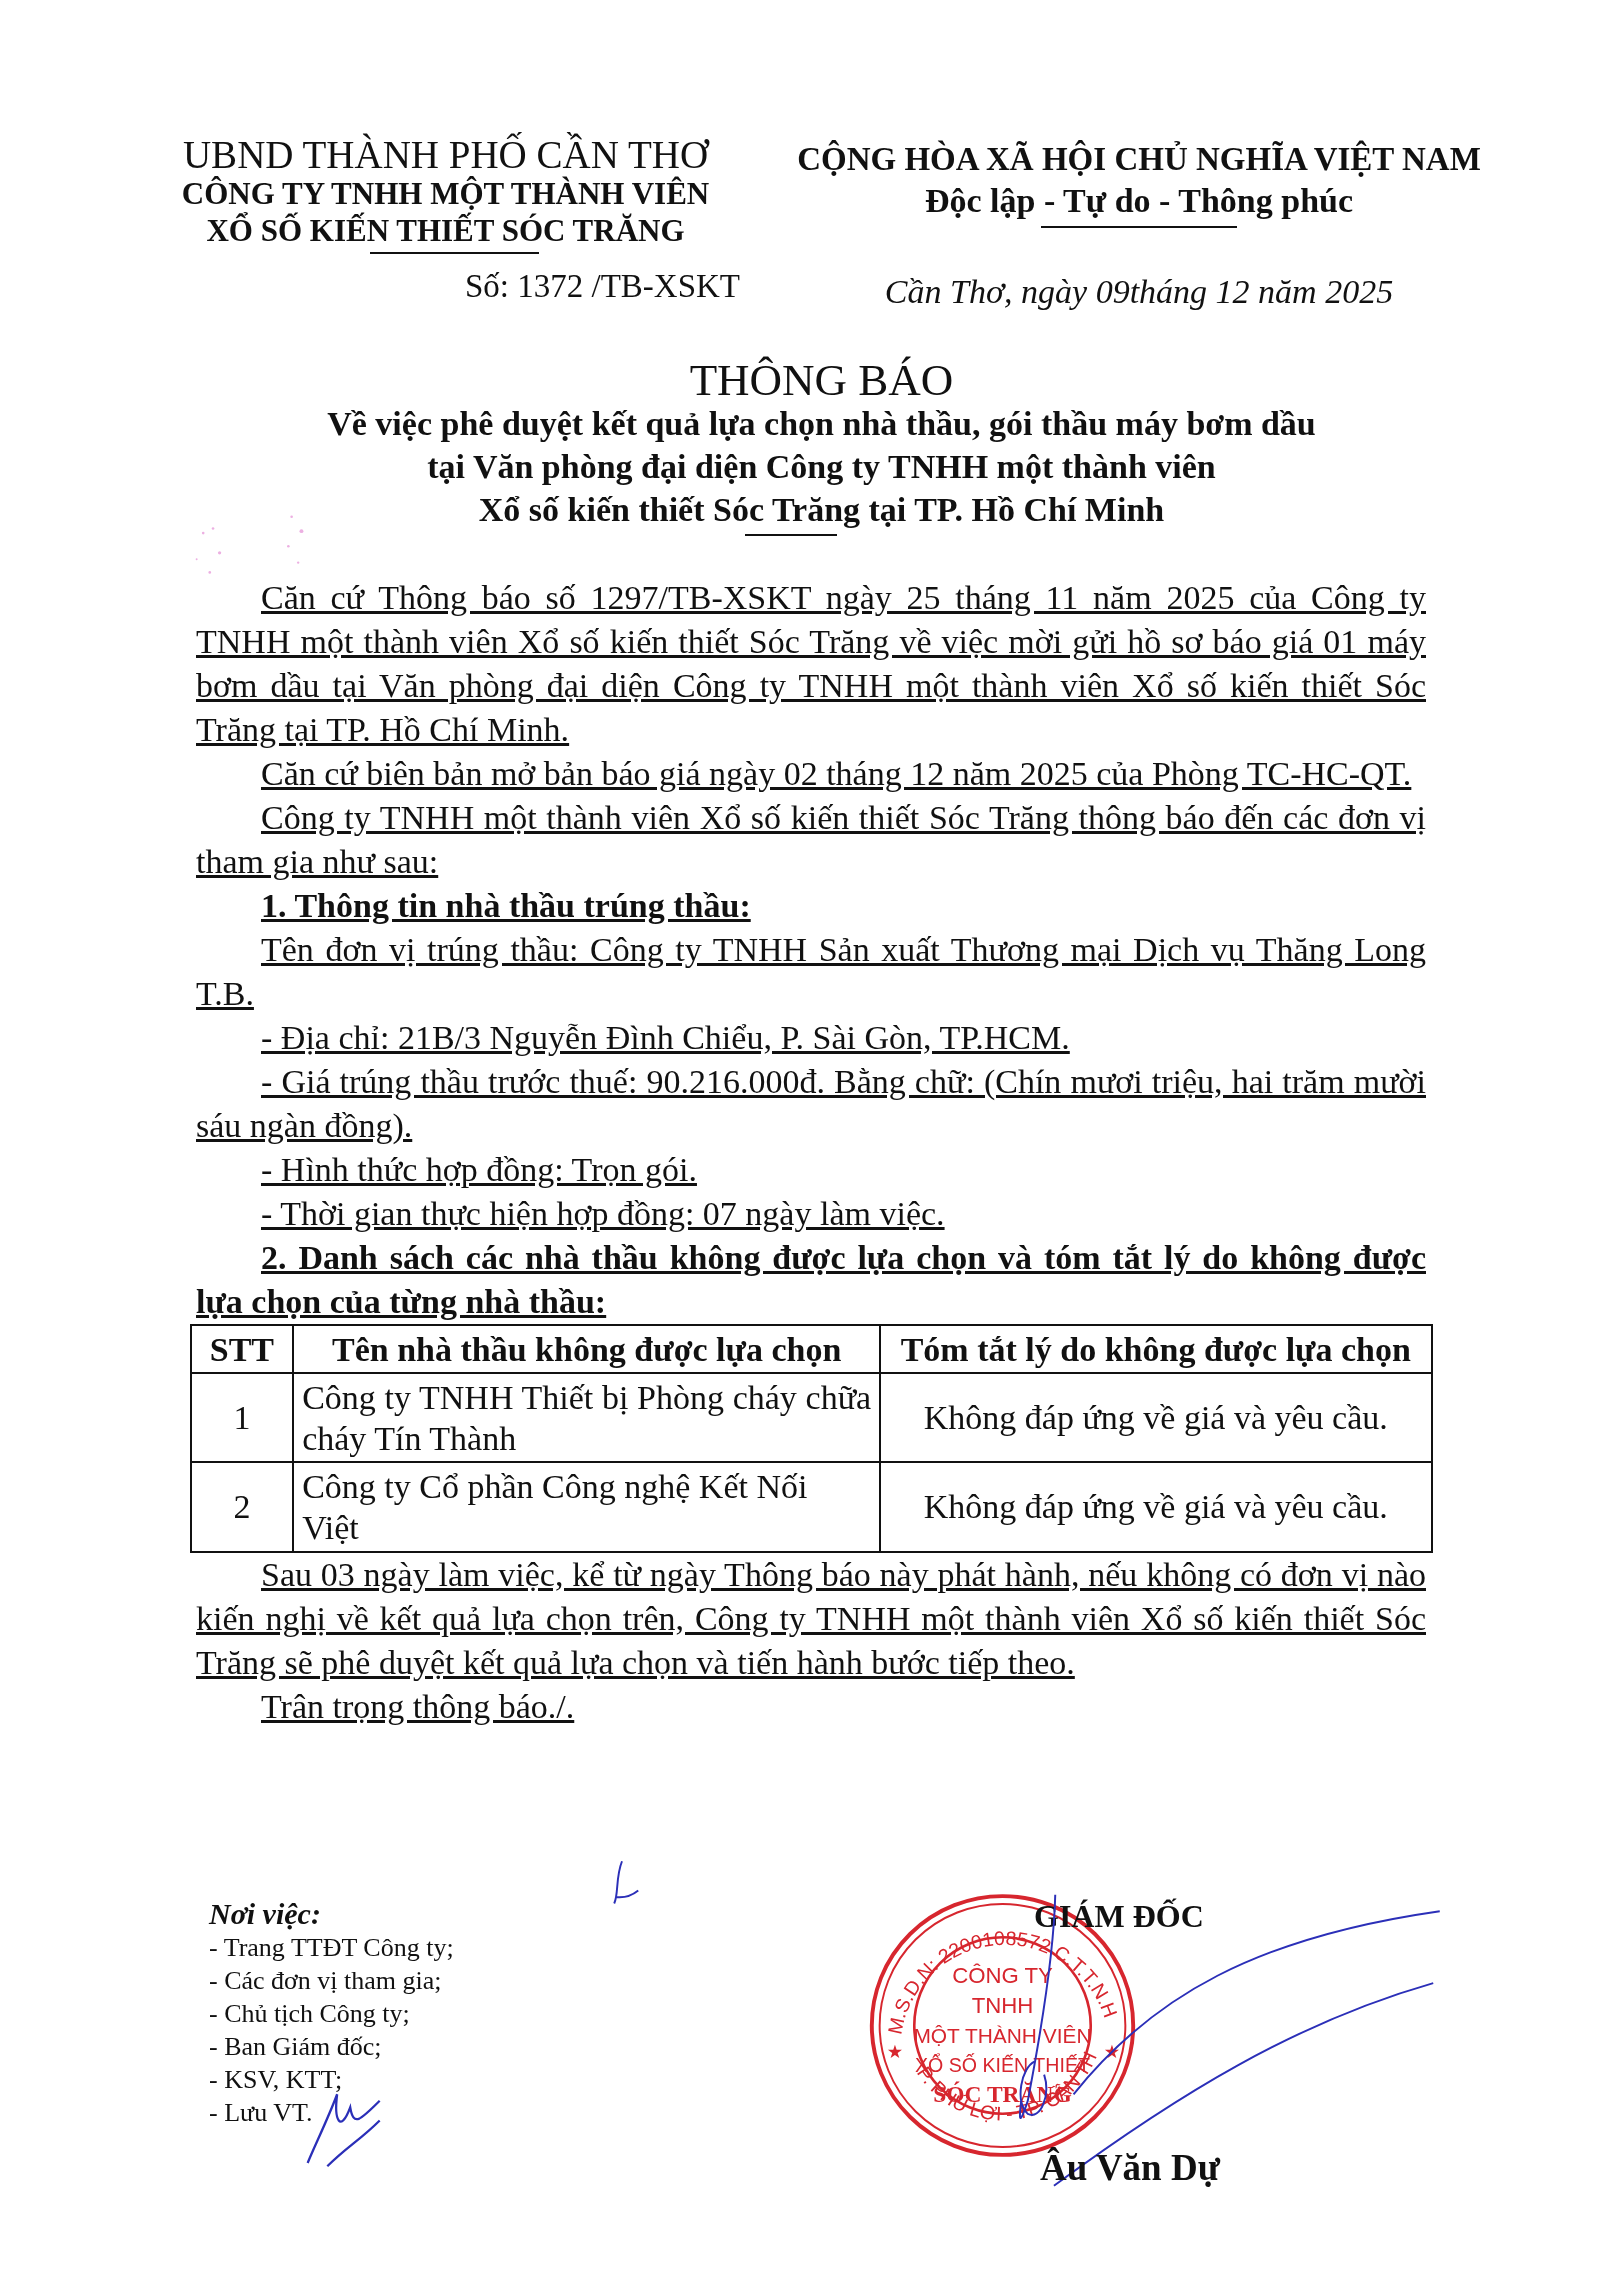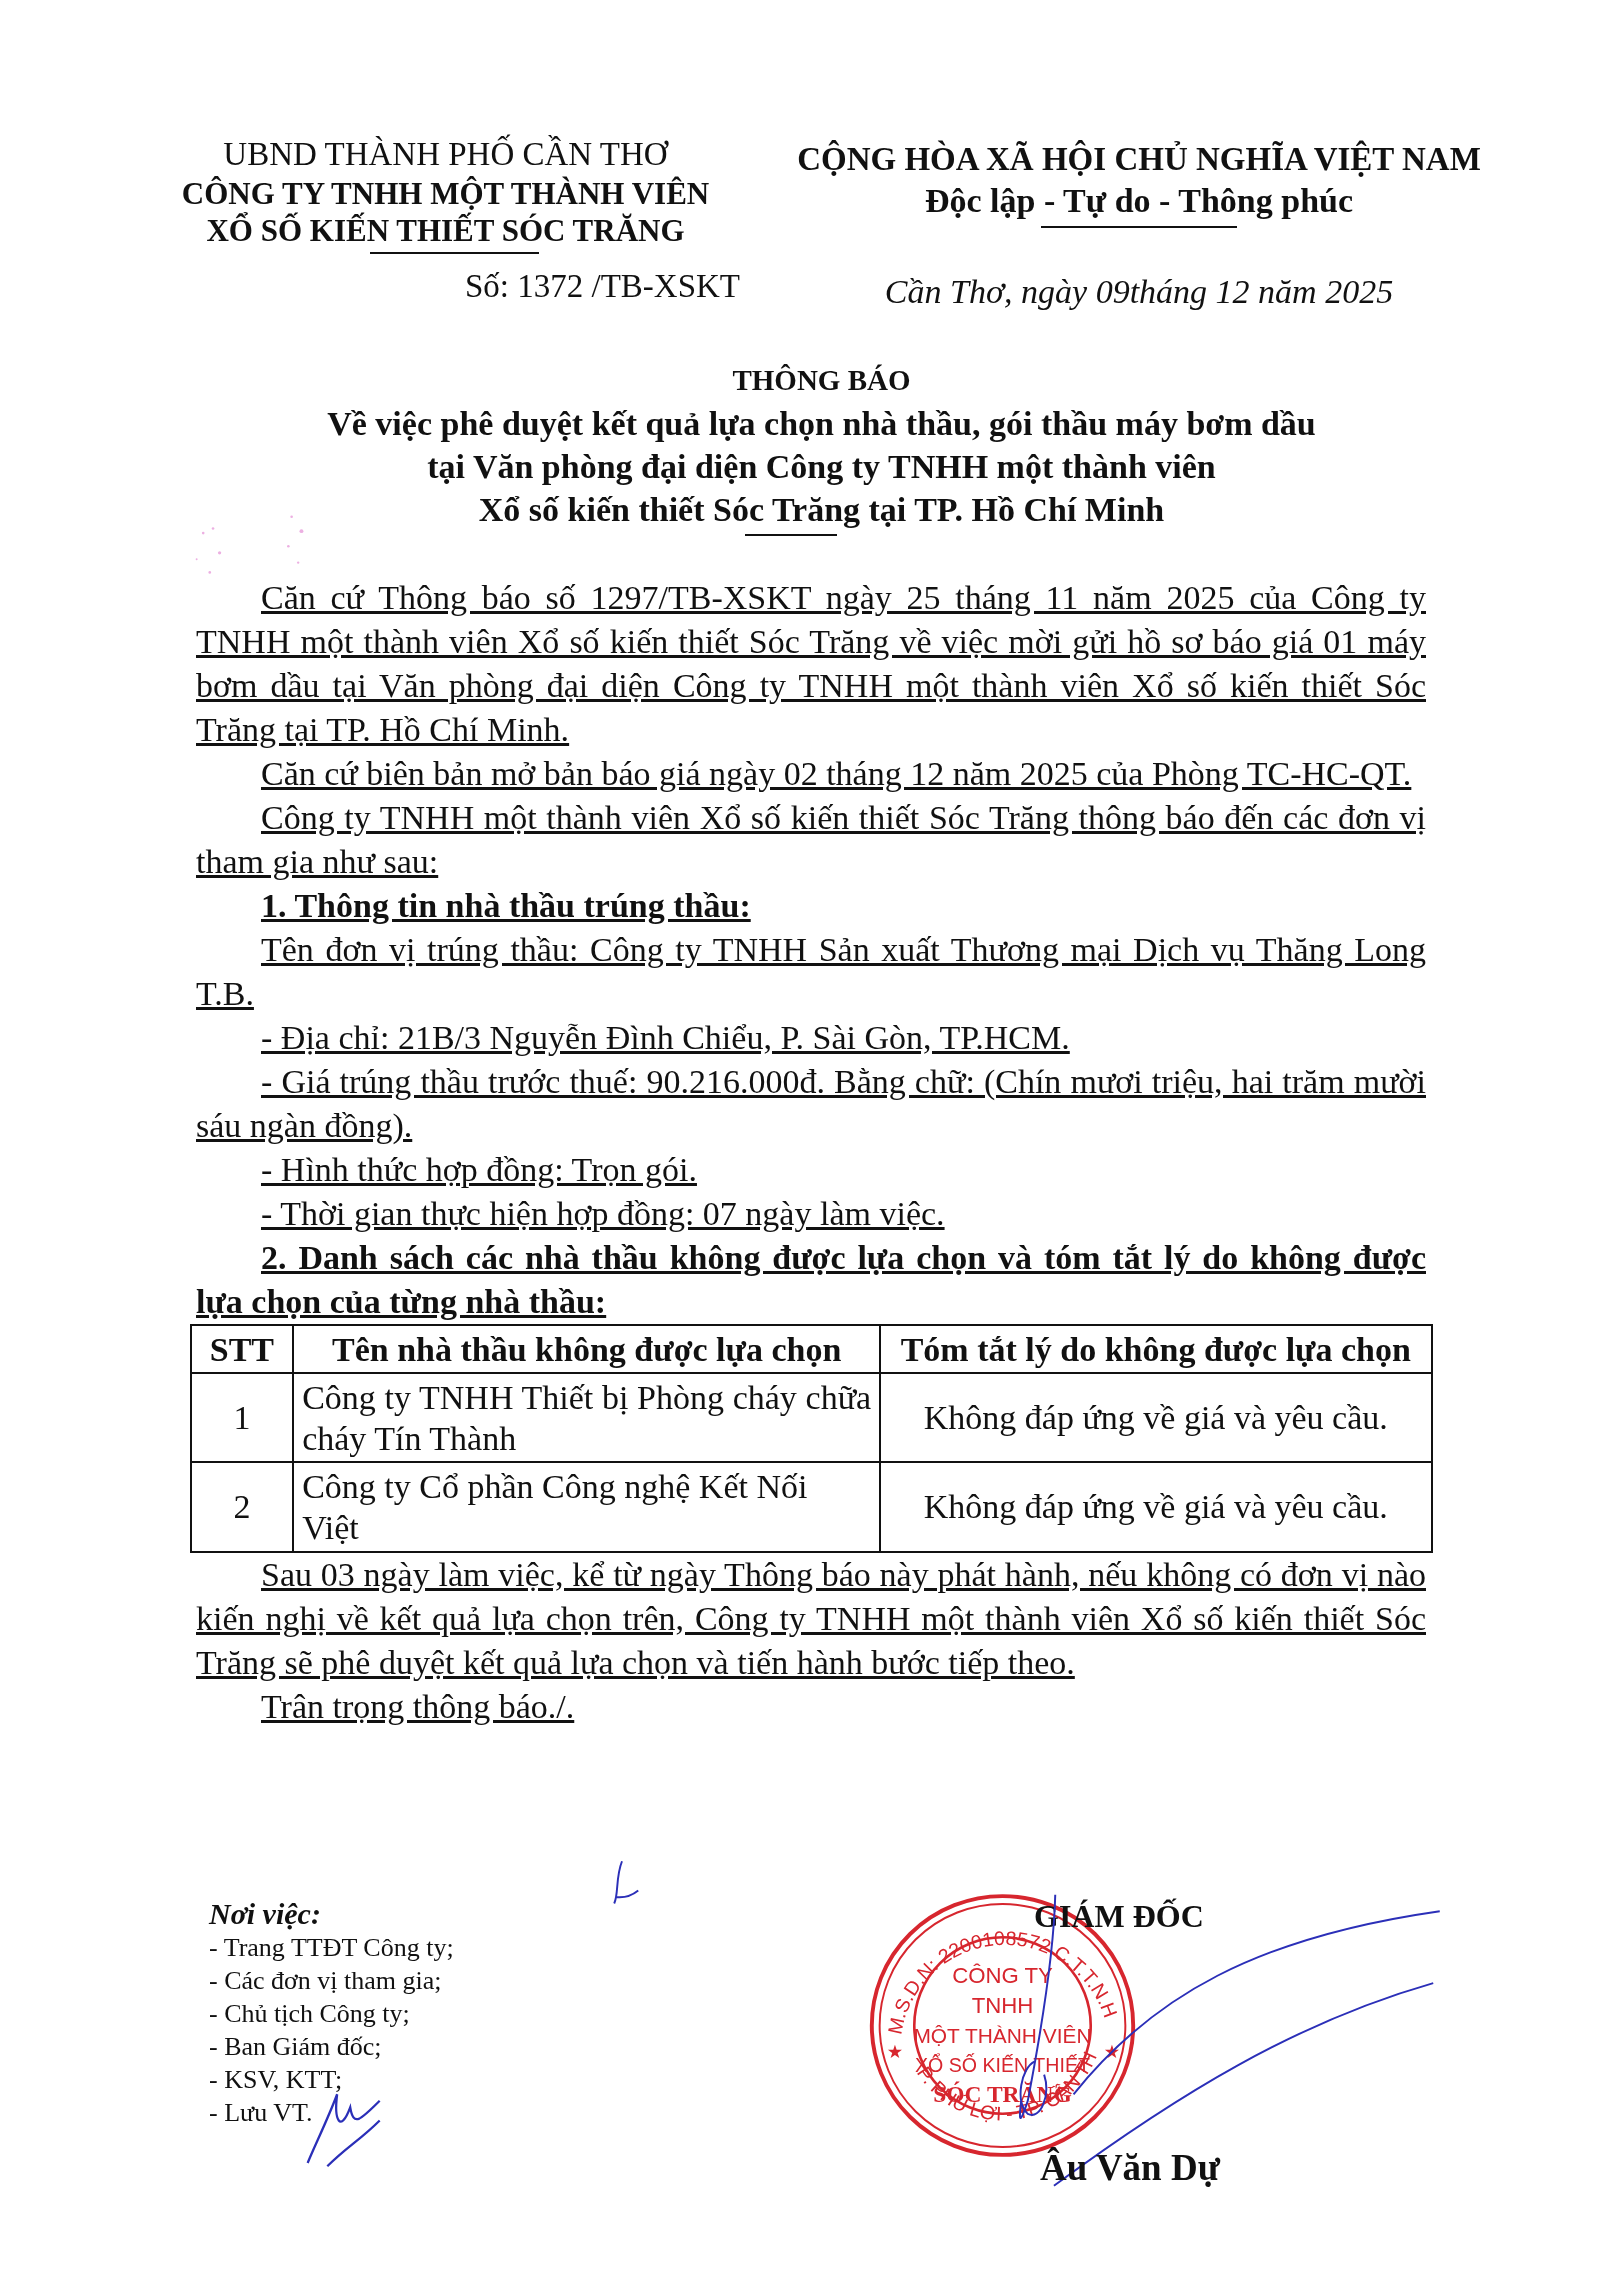--- a/index.html
+++ b/index.html
@@ -3,35 +3,35 @@
 <meta charset="utf-8">
 <style>
   html, body { margin: 0; padding: 0; background: #ffffff; }
   body { width: 1623px; height: 2295px; position: relative; overflow: hidden;
          font-family: "Liberation Serif", "DejaVu Serif", serif; color: #111; }
   .abs { position: absolute; }
   .center { text-align: center; }
 
   
   .hdr-left { left: 151px; top: 134px; width: 589px; }
-  .hdr-left .l1 { font-size: 33px; line-height: 41px; }
+  .hdr-left .l1 { font-size: 39px; line-height: 41px; }
   .hdr-left .l2, .hdr-left .l3 { font-size: 31px; line-height: 37px; font-weight: bold; }
   .hdr-left .rule { width: 169px; height: 2px; background: #111; margin: 2.6px auto 0 auto; position: relative; left: 9.2px; }
   .hdr-left .num { font-size: 33px; line-height: 41px; margin-top: 12px; text-align: right; }
 
   
   .hdr-right { left: 753px; top: 139px; width: 772px; }
   .hdr-right .l1 { font-size: 33px; line-height: 41px; font-weight: bold; }
   .hdr-right .l2 { font-size: 34px; line-height: 42px; font-weight: bold; }
   .hdr-right .rule { width: 196px; height: 2px; background: #111; margin: 3.9px auto 0 auto; }
   .hdr-right .date { font-size: 34px; line-height: 41px; font-style: italic; margin-top: 43px; }
 
   
   .title-block { left: 249px; top: 359px; width: 1145px; }
-  .title-block .t1 { font-size: 29px; line-height: 43px; font-weight: bold; text-align: center; }
+  .title-block .t1 { font-size: 45px; line-height: 43px; font-weight: normal; text-align: center; }
   .title-block .t2 { font-size: 34px; line-height: 43px; font-weight: bold; }
   .title-block .rule { width: 92px; height: 2px; background: #111; margin: 2.6px auto 0 auto; position: relative; left: -31px; }
 
   
   .body { left: 196px; top: 576px; width: 1230px; font-size: 34px; line-height: 44px; }
   .body p { margin: 0; text-align: justify; text-decoration: underline; }
   .body .indent { text-indent: 65px; }
   .body .head { font-weight: bold; }
 
   

